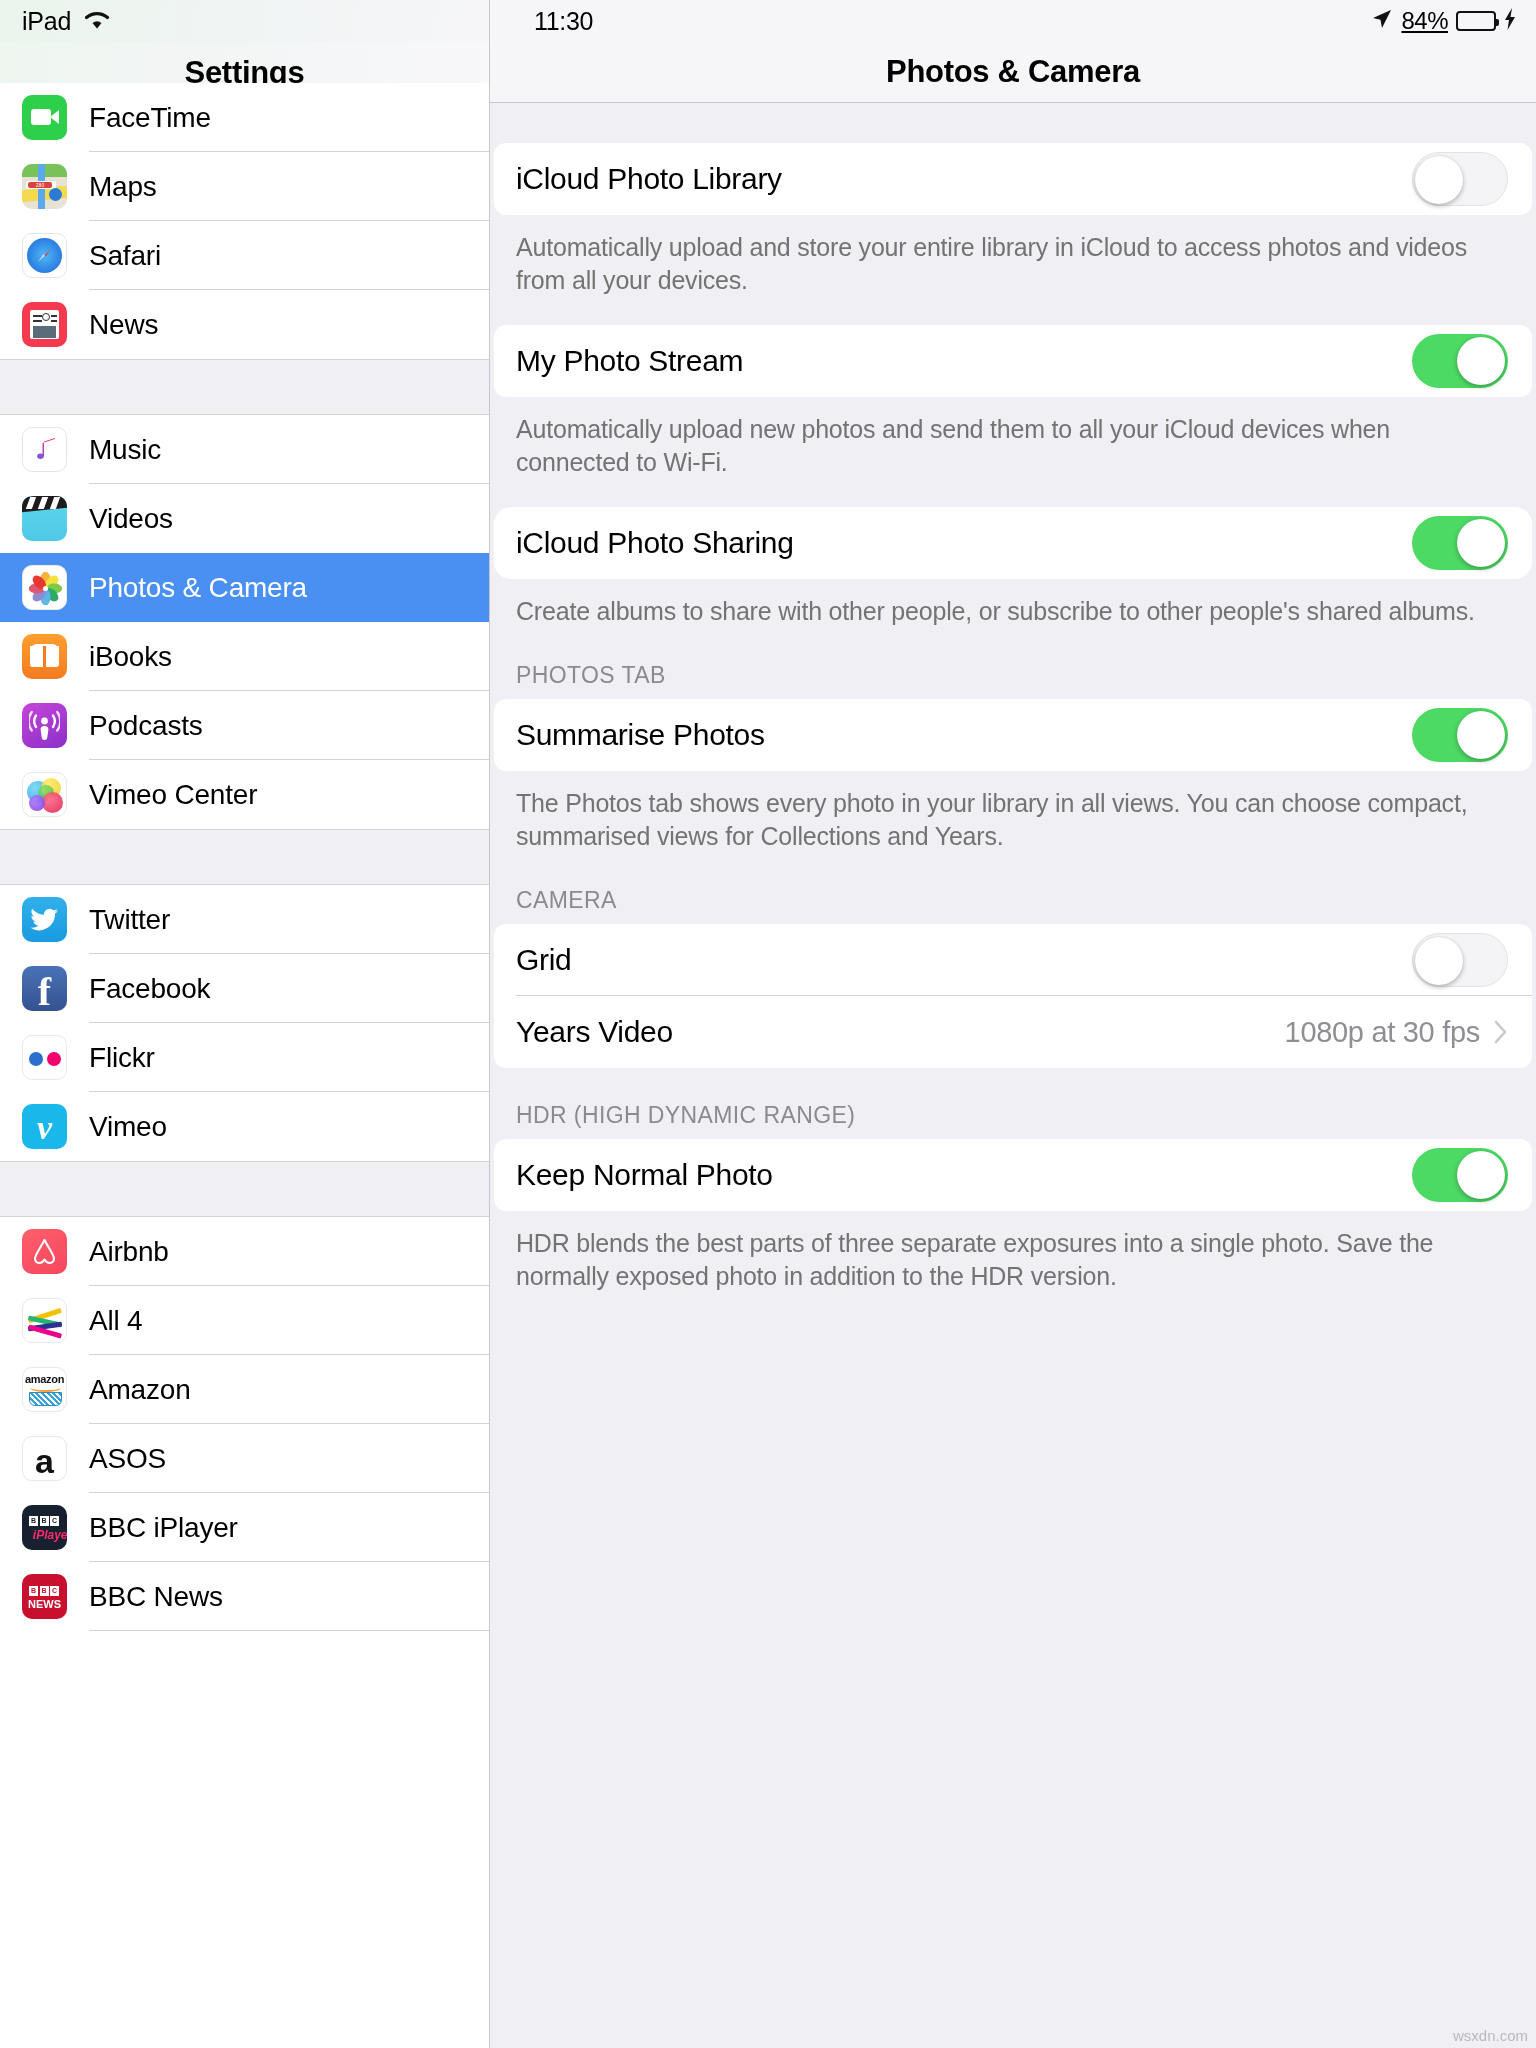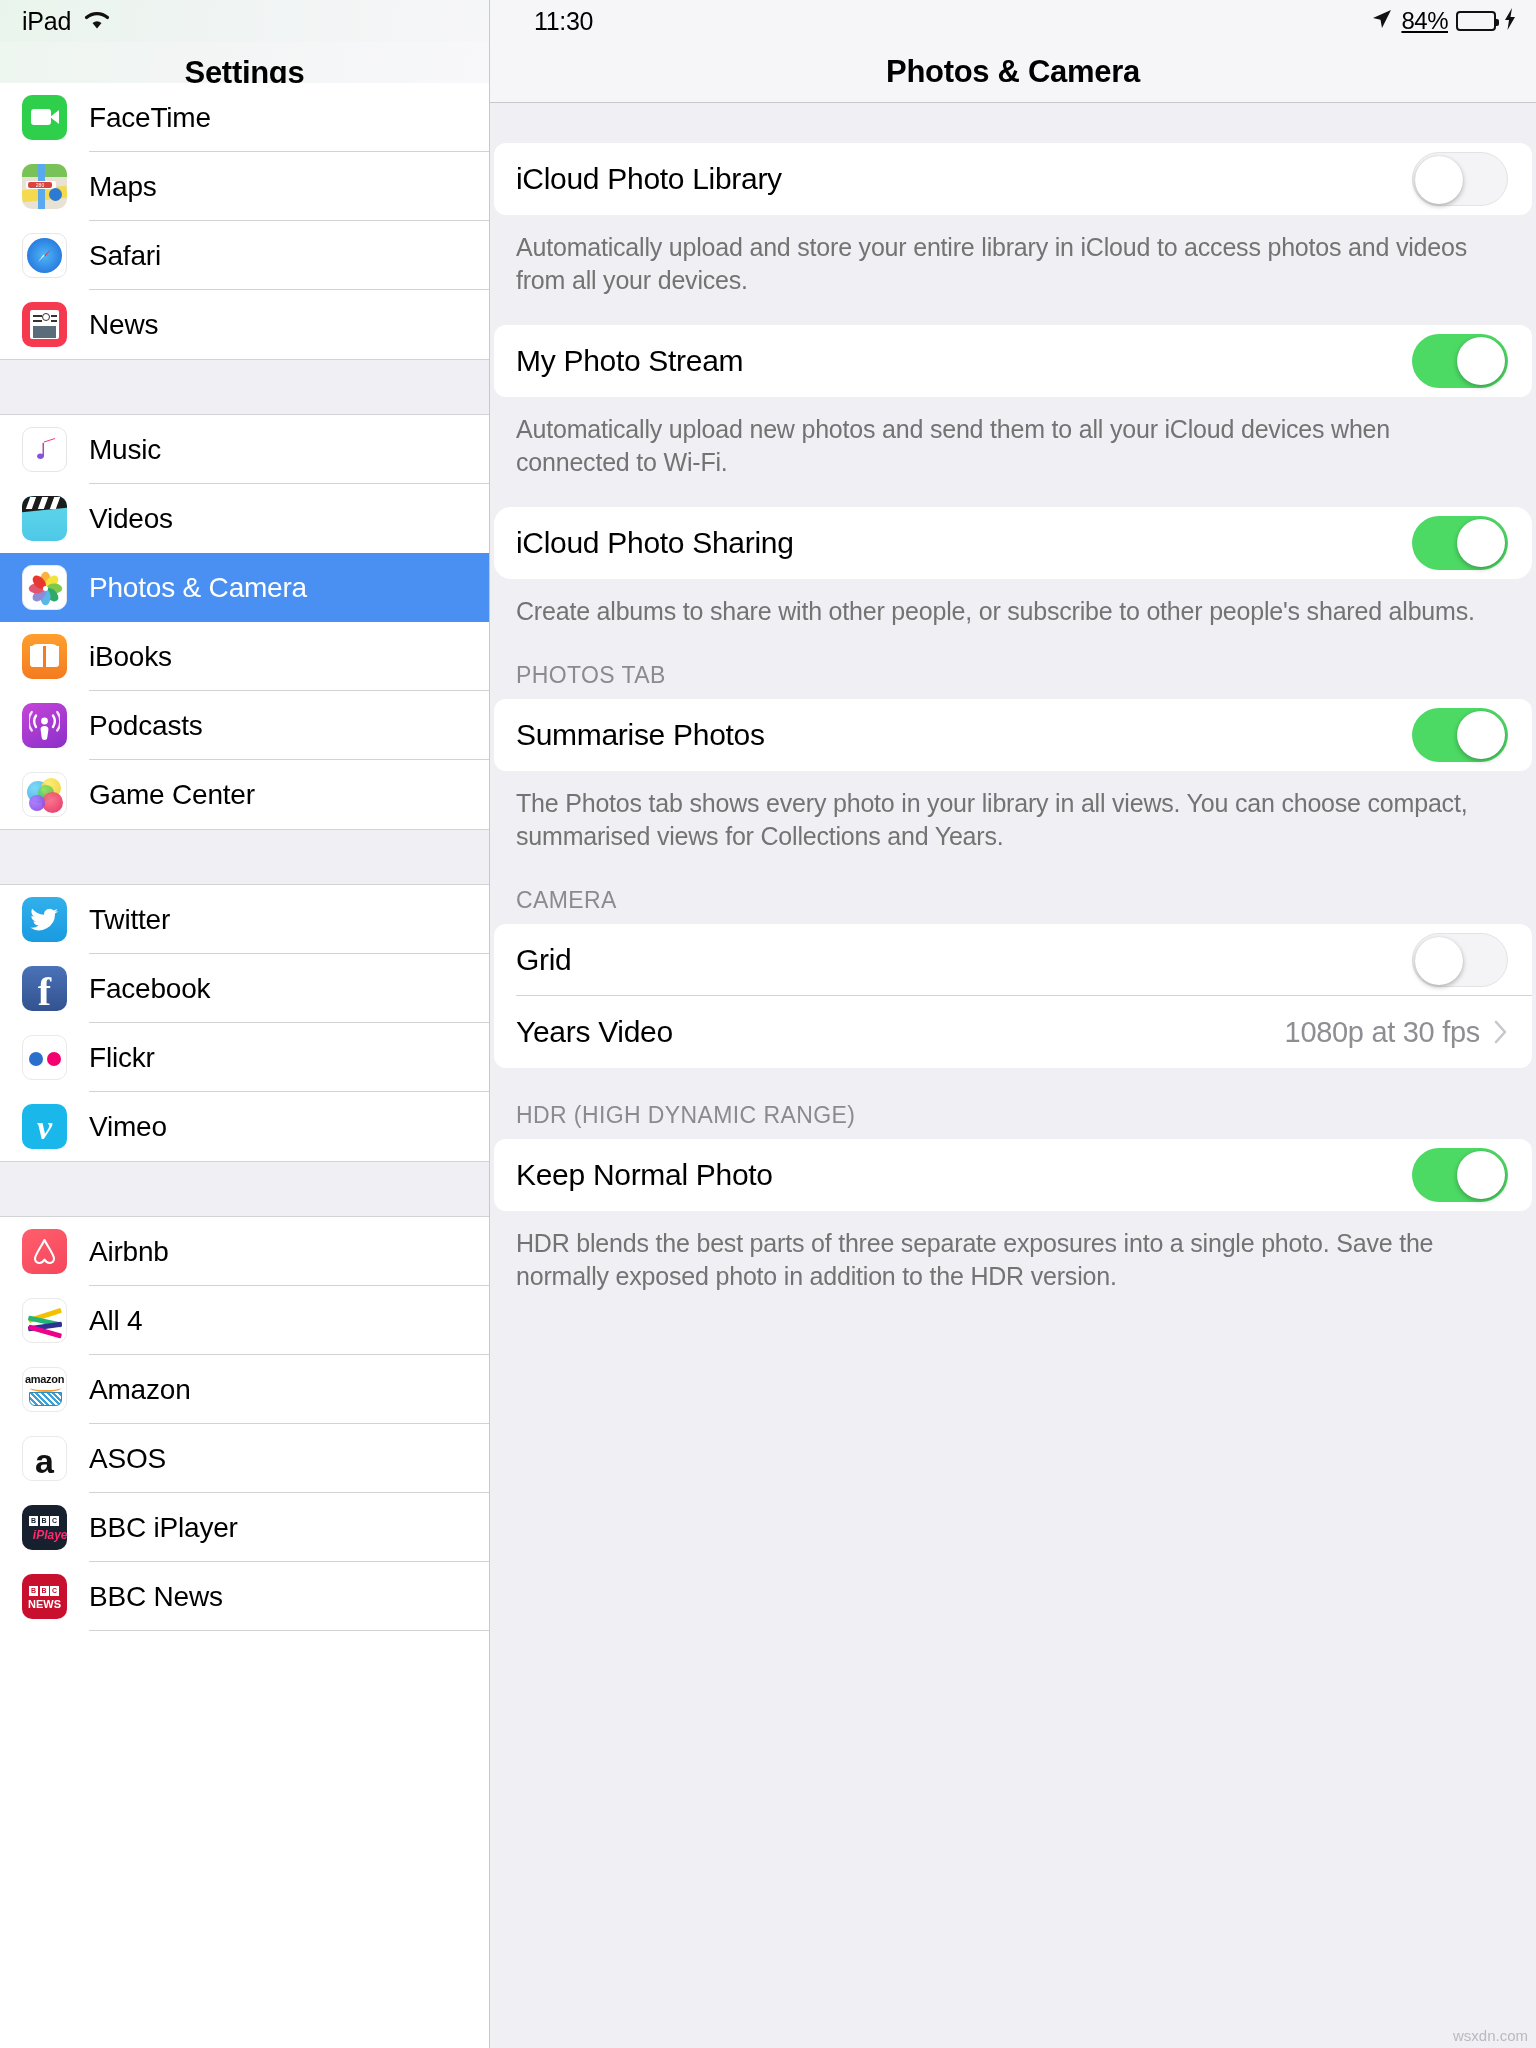--- a/index.html
+++ b/index.html
@@ -404,21 +404,21 @@
         <span class="sep"></span>
       </div>
       <div class="row nosep">
         <span class="app-ico ic-gamecenter">
           <span class="b1"></span>
             <span class="b2"></span>
             <span class="b5"></span>
           <span class="b3"></span>
             <span class="b4"></span>
         </span>
-        <span class="label">Game Center</span>
+        <span class="label">Vimeo Center</span>
       </div>
 
       <div class="gap"></div>
 
       <div class="row">
         <span class="app-ico ic-twitter">
           <svg width="29" height="24" viewBox="0 0 29 24">
             <path d="M28 3 a11 11 0 0 1-3.2 0.9 A5.6 5.6 0 0 0 27.3 1 a11.4 11.4 0 0 1-3.6 1.4 A5.7 5.7 0 0 0 14 6.8 a16.2 16.2 0 0 1-11.8-6 a5.7 5.7 0 0 0 1.8 7.6 a5.6 5.6 0 0 1-2.6-0.7 a5.7 5.7 0 0 0 4.6 5.6 a5.7 5.7 0 0 1-2.6 0.1 a5.7 5.7 0 0 0 5.3 4 A11.4 11.4 0 0 1 0 19.6 a16.2 16.2 0 0 0 25-14 A11.6 11.6 0 0 0 28 3 Z" fill="#fff"></path>
           </svg>
         </span>

